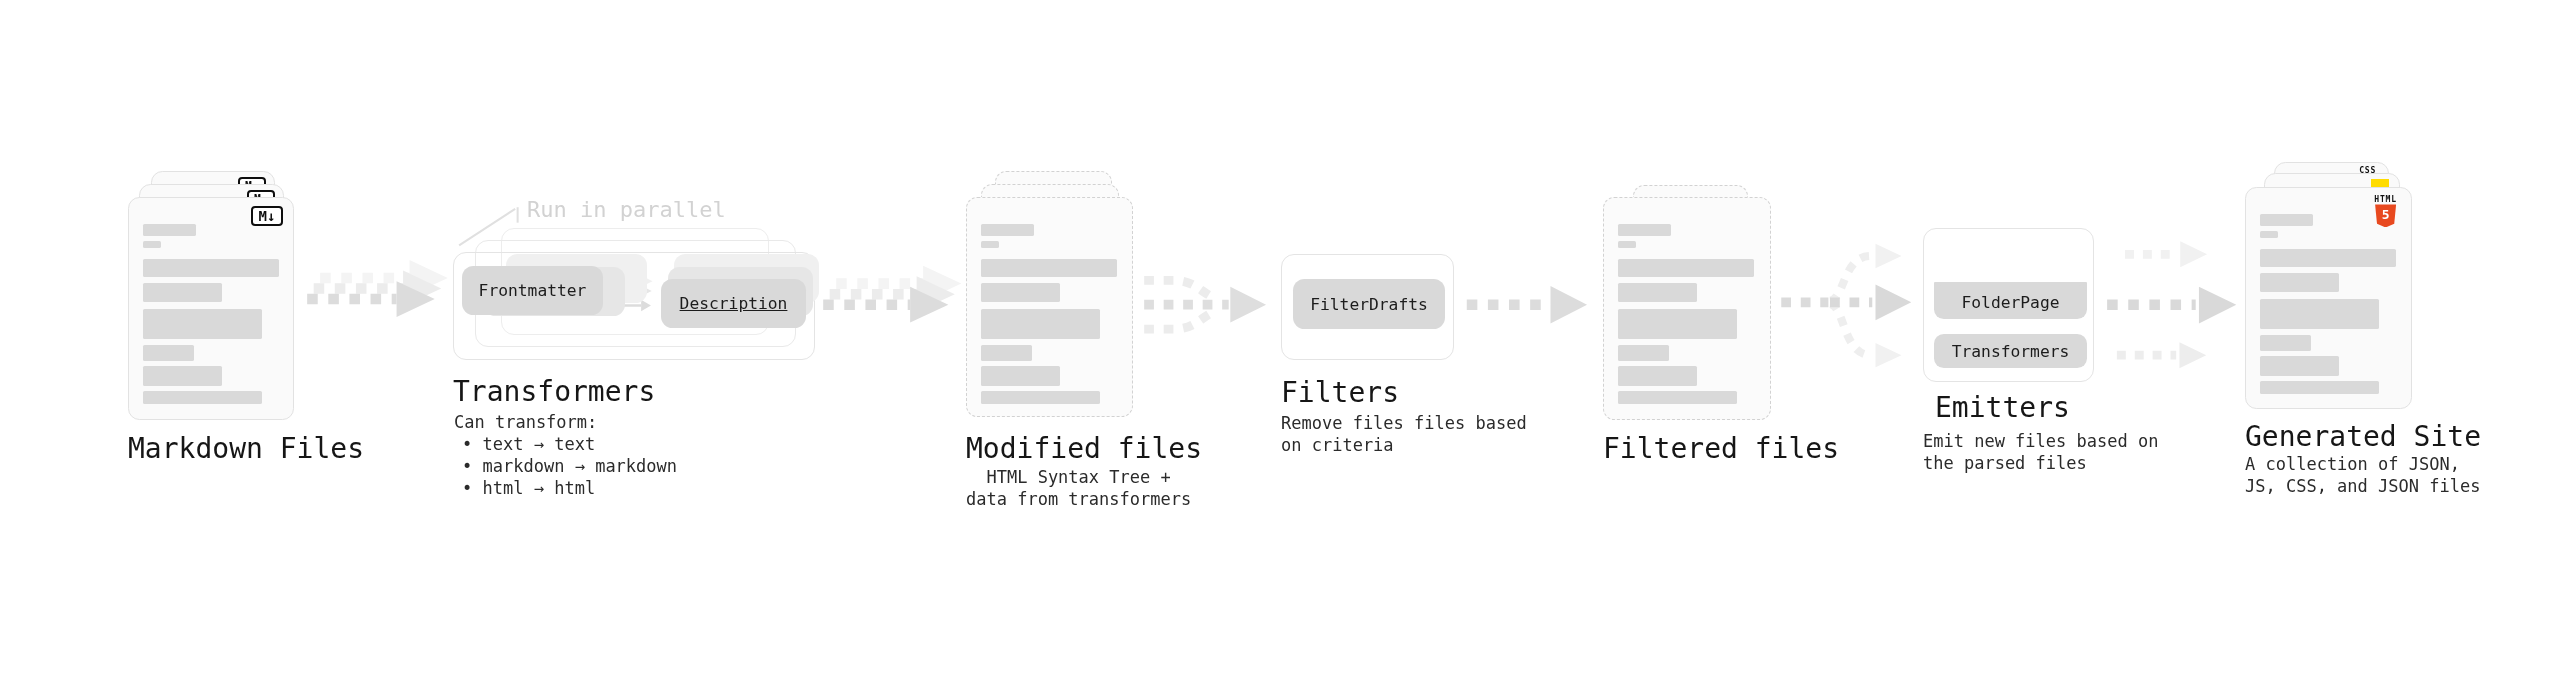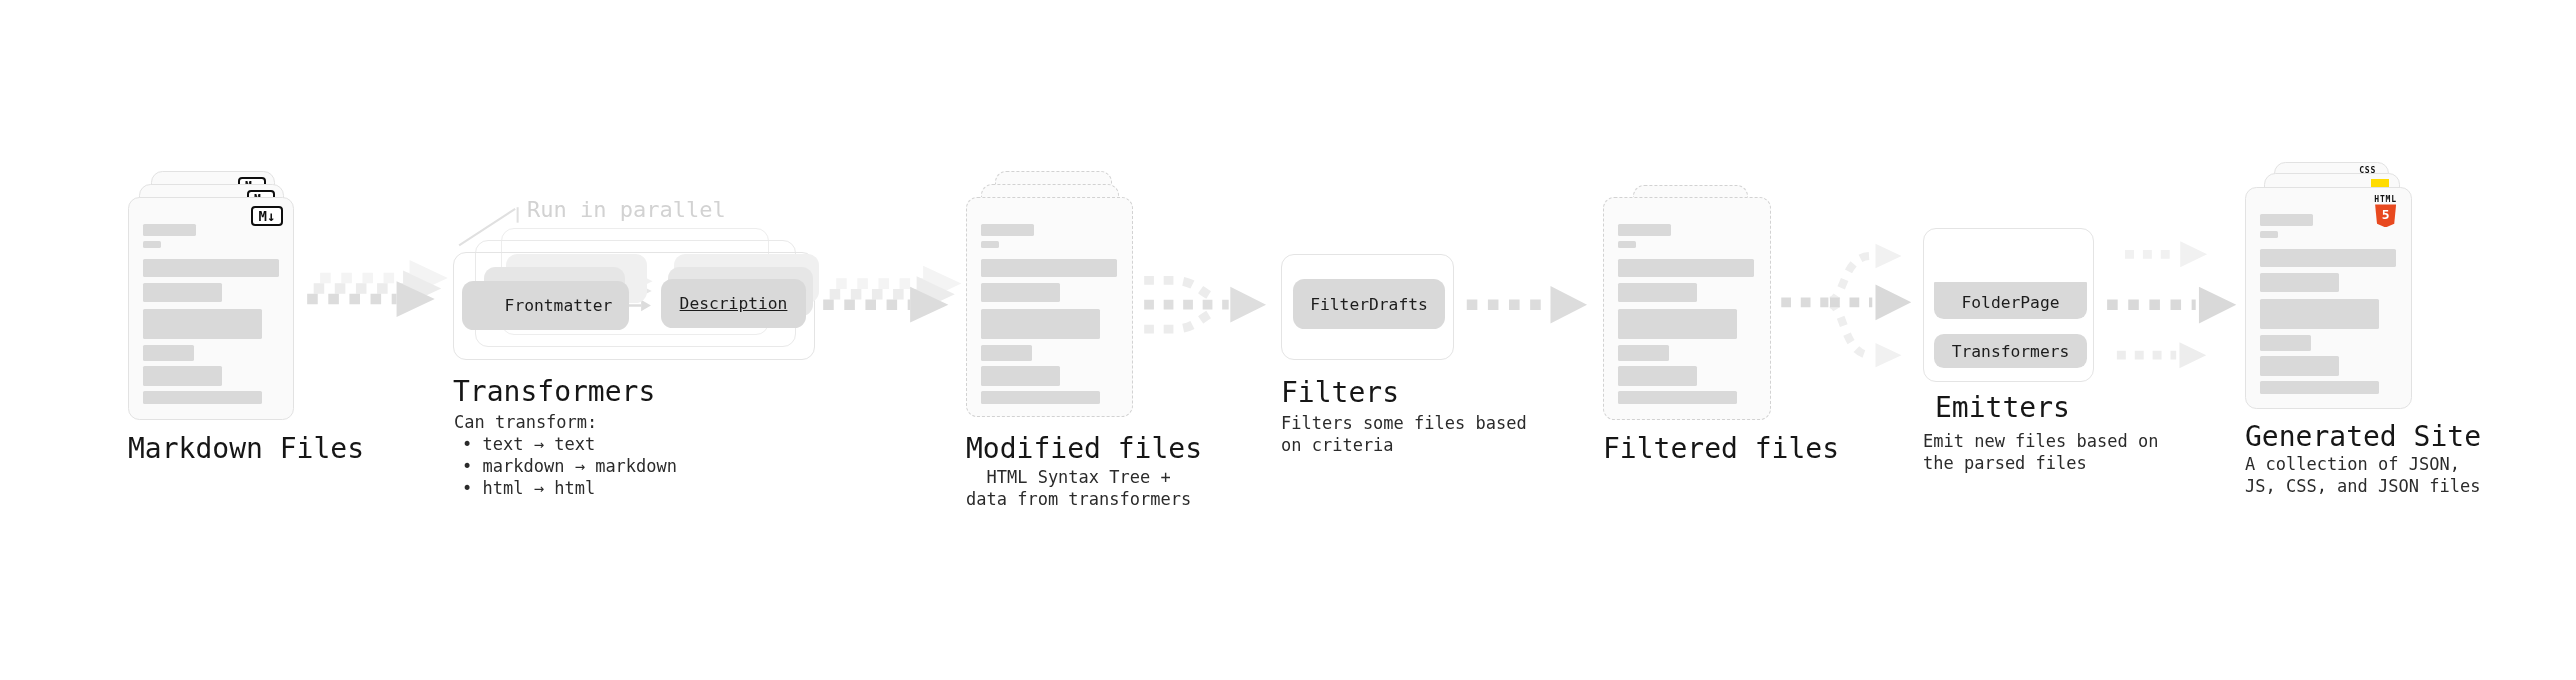--- a/index.html
+++ b/index.html
@@ -155,21 +155,21 @@
     <div class="title" style="left:128px;top:432px;">Markdown Files</div>
   </div>
 
   <div class="abs">
     <div class="obox g2" style="left:501px;top:228px;width:268px;height:107px;"></div>
     <div class="obox g1" style="left:475px;top:240px;width:321px;height:107px;"></div>
     <div class="obox" style="left:453px;top:252px;width:362px;height:108px;"></div>
 
     <div class="pill ghost2" style="left:506px;top:254px;width:141px;height:49px;"></div>
     <div class="pill ghost1" style="left:484px;top:267px;width:141px;height:49px;"></div>
-    <div class="pill" style="left:462px;top:281px;width:141px;height:49px;padding-left:26px;">Frontmatter</div>
+    <div class="pill" style="left:462px;top:266px;width:141px;height:49px;">Frontmatter</div>
 
     <div class="pill ghost2" style="left:674px;top:254px;width:145px;height:49px;"></div>
     <div class="pill ghost1" style="left:668px;top:267px;width:145px;height:49px;"></div>
     <div class="pill" style="left:661px;top:279px;width:145px;height:49px;text-decoration:underline;">Description</div>
 
     <div class="annotation" style="left:527px;top:197px;">Run in parallel</div>
 
     <div class="title" style="left:453px;top:375px;">Transformers</div>
     <div class="desc" style="left:454px;top:411px;">
       <div>Can transform:</div>
@@ -199,21 +199,21 @@
       <div>HTML Syntax Tree +</div>
       <div>data from transformers</div>
     </div>
   </div>
 
   <div class="abs">
     <div class="obox" style="left:1281px;top:254px;width:173px;height:106px;"></div>
     <div class="pill" style="left:1293px;top:279px;width:152px;height:50px;">FilterDrafts</div>
     <div class="title" style="left:1281px;top:376px;">Filters</div>
     <div class="desc" style="left:1281px;top:412px;">
-      <div>Filters some files based</div>
+      <div>Remove files files based</div>
       <div>on criteria</div>
     </div>
   </div>
 
   <div class="abs">
     <div class="doc dashed" style="left:1633px;top:185px;width:115px;height:211px;z-index:1;"></div>
     <div class="doc dashed" style="left:1603px;top:197px;width:168px;height:223px;z-index:2;">
       <div class="bars">
           <i style="width: 53px; height: 12.2px; margin-top: 26px;"></i>
           <i style="width: 18px; height: 6.5px; margin-top: 4.9px;"></i>

